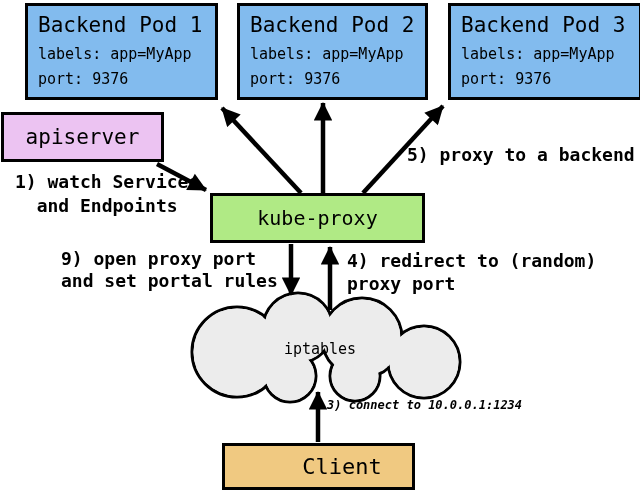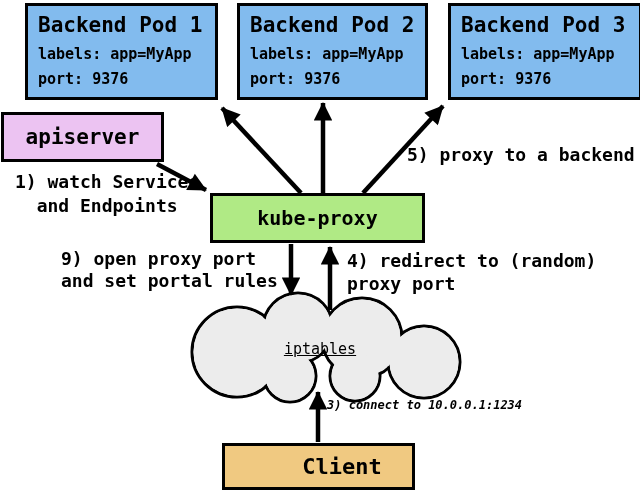--- a/index.html
+++ b/index.html
@@ -18,21 +18,20 @@
     width: 640px; height: 494px;
     pointer-events: none;
   }
   svg.layer { z-index: 3; }
 
   .box {
     position: absolute;
     box-sizing: border-box;
     border: 3px solid var(--line, #000);
     z-index: 2;
-    font-weight: bold;
   }
   .pod {
     background: var(--pod-fill, #82bbee);
     width: 193px; height: 97px; top: 3px;
     padding: 4px 0 0 10px;
   }
   .pod-title { font-size: 21px; line-height: 30px; white-space: nowrap; }
   .pod-line  { font-size: 15px; line-height: 25px; white-space: nowrap; margin-top: 2px; }
   .pod-line + .pod-line { margin-top: 0; }
 
@@ -56,21 +55,20 @@
     font-size: 22px;
     padding-left: 47px;
   }
 
   .iptables-label {
     position: absolute;
     left: 250px; top: 340px; width: 140px;
     text-align: center;
     font-size: 15px;
     z-index: 4;
-    text-decoration: underline;
   }
 
   .step {
     position: absolute;
     font-weight: bold;
     font-size: 18px;
     line-height: 24px;
     white-space: nowrap;
     z-index: 4;
   }

